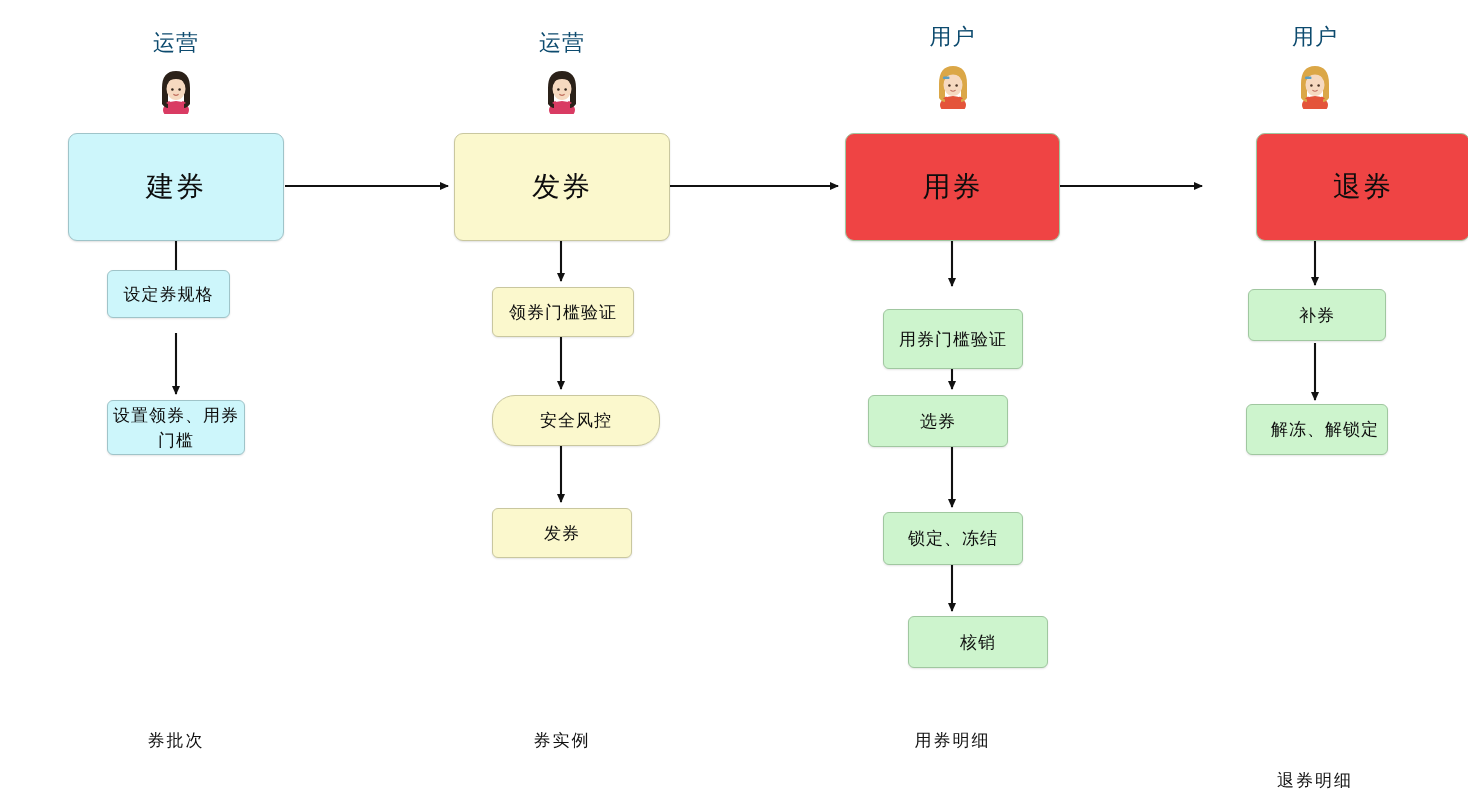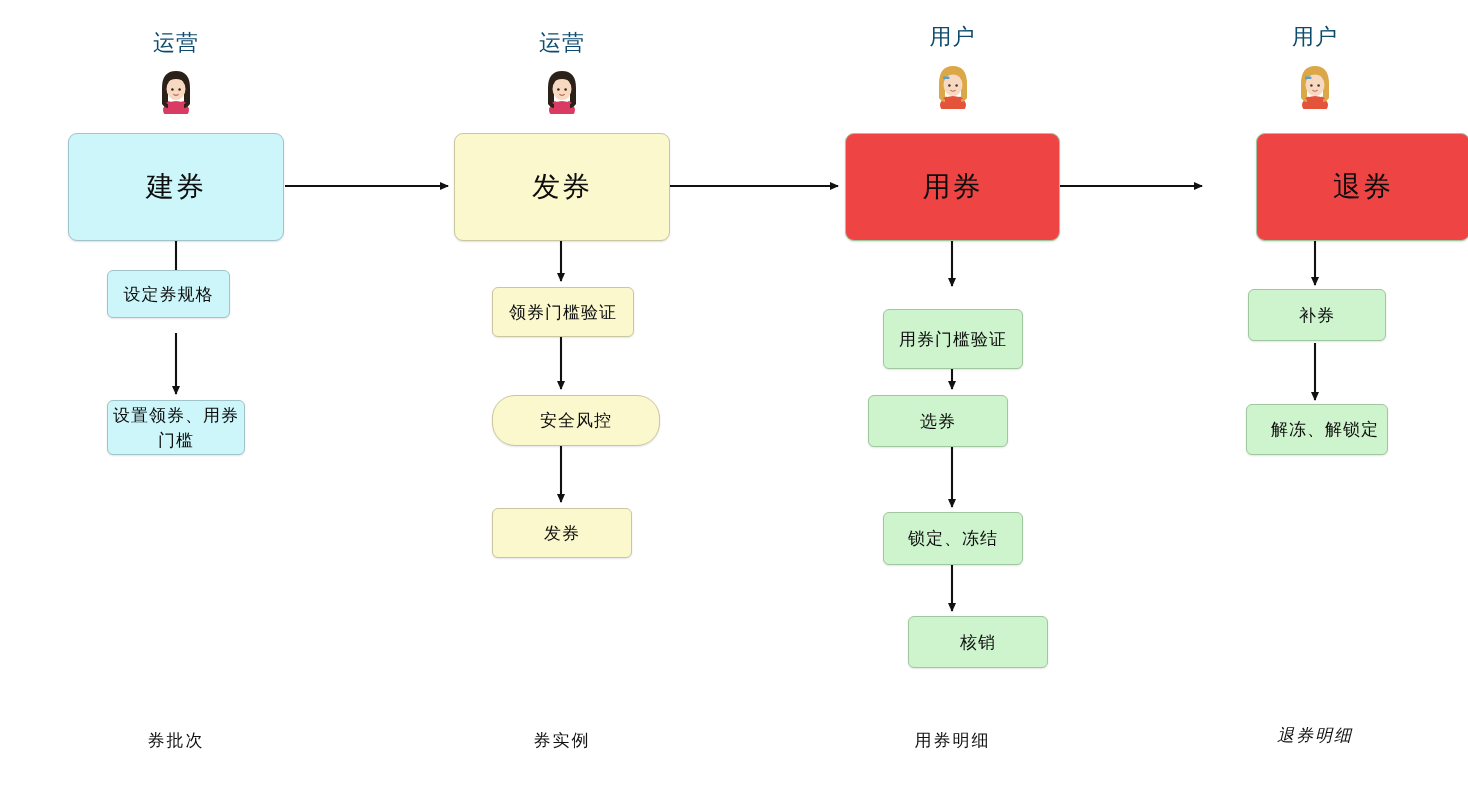--- a/index.html
+++ b/index.html
@@ -230,16 +230,16 @@
         <path d="M13 33.5 q7 5 14 0 l3 2 q-10 7 -20 0 z" fill="#e4543a"></path>
       </svg>
     </div>
 
     <div class="stage-box stage-green" style="left:0;top:133px;width:214px;height:108px;margin-left:48px;">退券</div>
 
     <div class="sub-box sub-green" style="left:40px;top:289px;width:138px;height:52px;">补券</div>
 
     <div class="sub-box sub-green" style="left:38px;top:404px;width:142px;height:51px;padding-left:20px;">解冻、解锁定</div>
 
-    <div class="entity-label" style="left:0;top:722px;width:214px;font-style:italic;">退券明细</div>
+    <div class="entity-label" style="left:0;top:767px;width:214px;">退券明细</div>
   </div>
 
 </div>
 
 </body></html>

